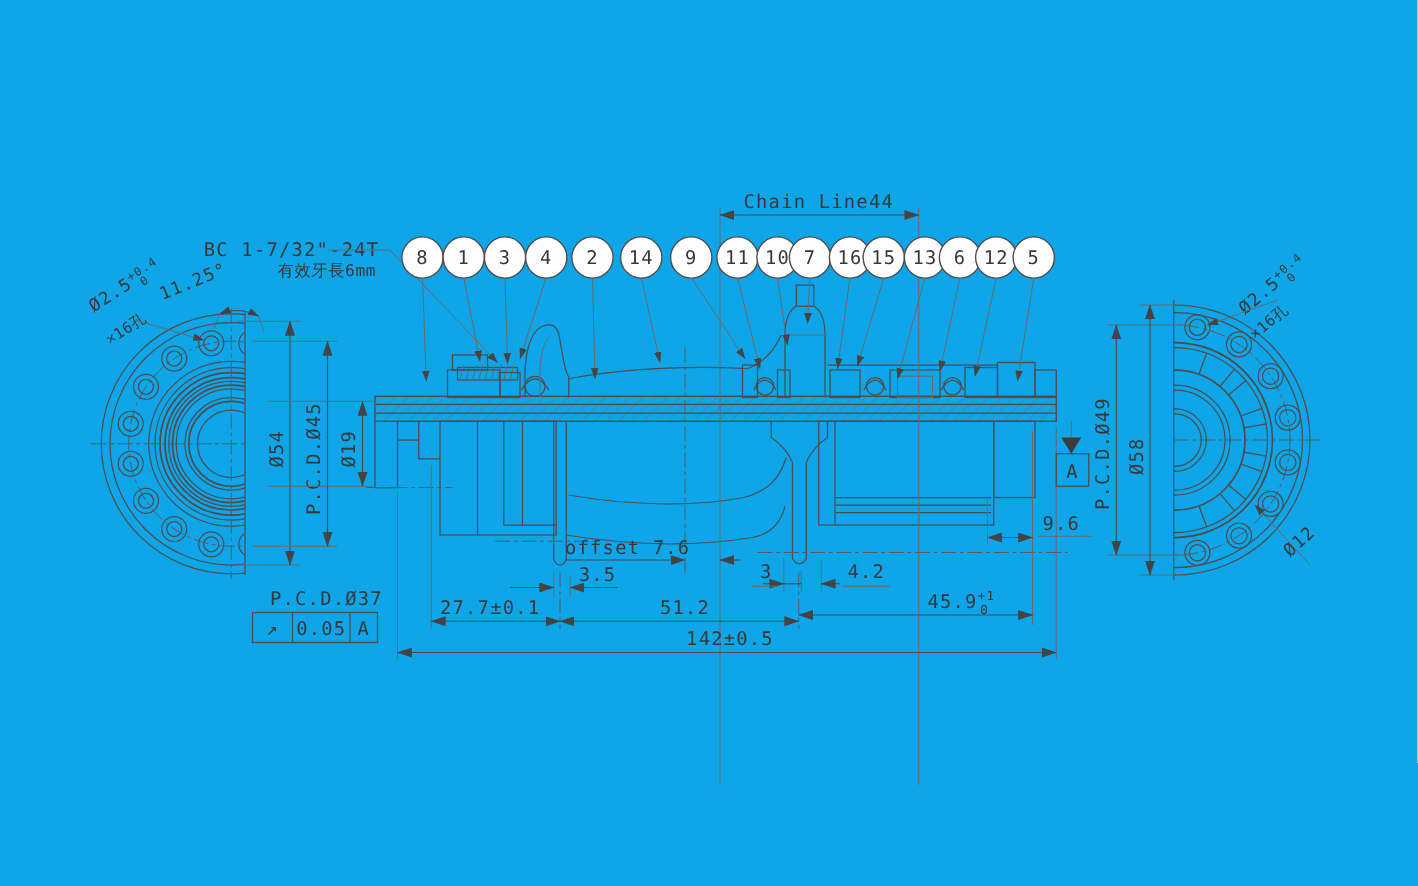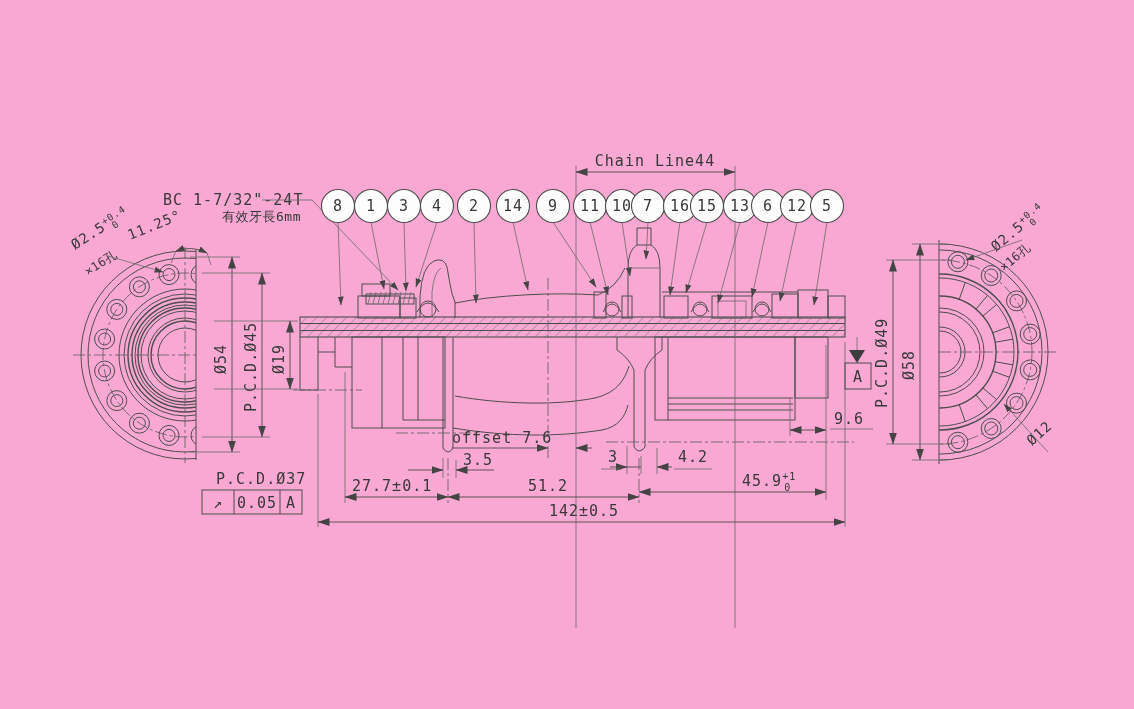--- a/index.html
+++ b/index.html
@@ -1,16 +1,16 @@
 <!DOCTYPE html>
 <html><head>
 <meta charset="utf-8">
 <style>
   html,body{margin:0;padding:0;background:#ffffff;}
-  .stage{position:relative;width:1134px;height:709px;background:#f9a8d4;overflow:hidden;}
+  .stage{position:relative;width:1134px;height:709px;background:#0ea5e9;overflow:hidden;}
   svg{display:block;}
   .ln{fill:none;stroke:#4d4d4d;stroke-width:1;}
   .ln2{fill:none;stroke:#4d4d4d;stroke-width:1.4;}
   .thin{fill:none;stroke:#6a6a6a;stroke-width:0.8;}
   .cl{fill:none;stroke:#5a5a5a;stroke-width:0.8;stroke-dasharray:12 3 3 3;}
   .dim{fill:none;stroke:#4a4a4a;stroke-width:0.9;}
   .txt{font-family:"DejaVu Sans Mono","Liberation Mono",monospace;fill:#383838;}
   .t15{font-size:15px;letter-spacing:1px;}
   .t14{font-size:14px;letter-spacing:1px;}
   .t13{font-size:13px;letter-spacing:0.5px;}

